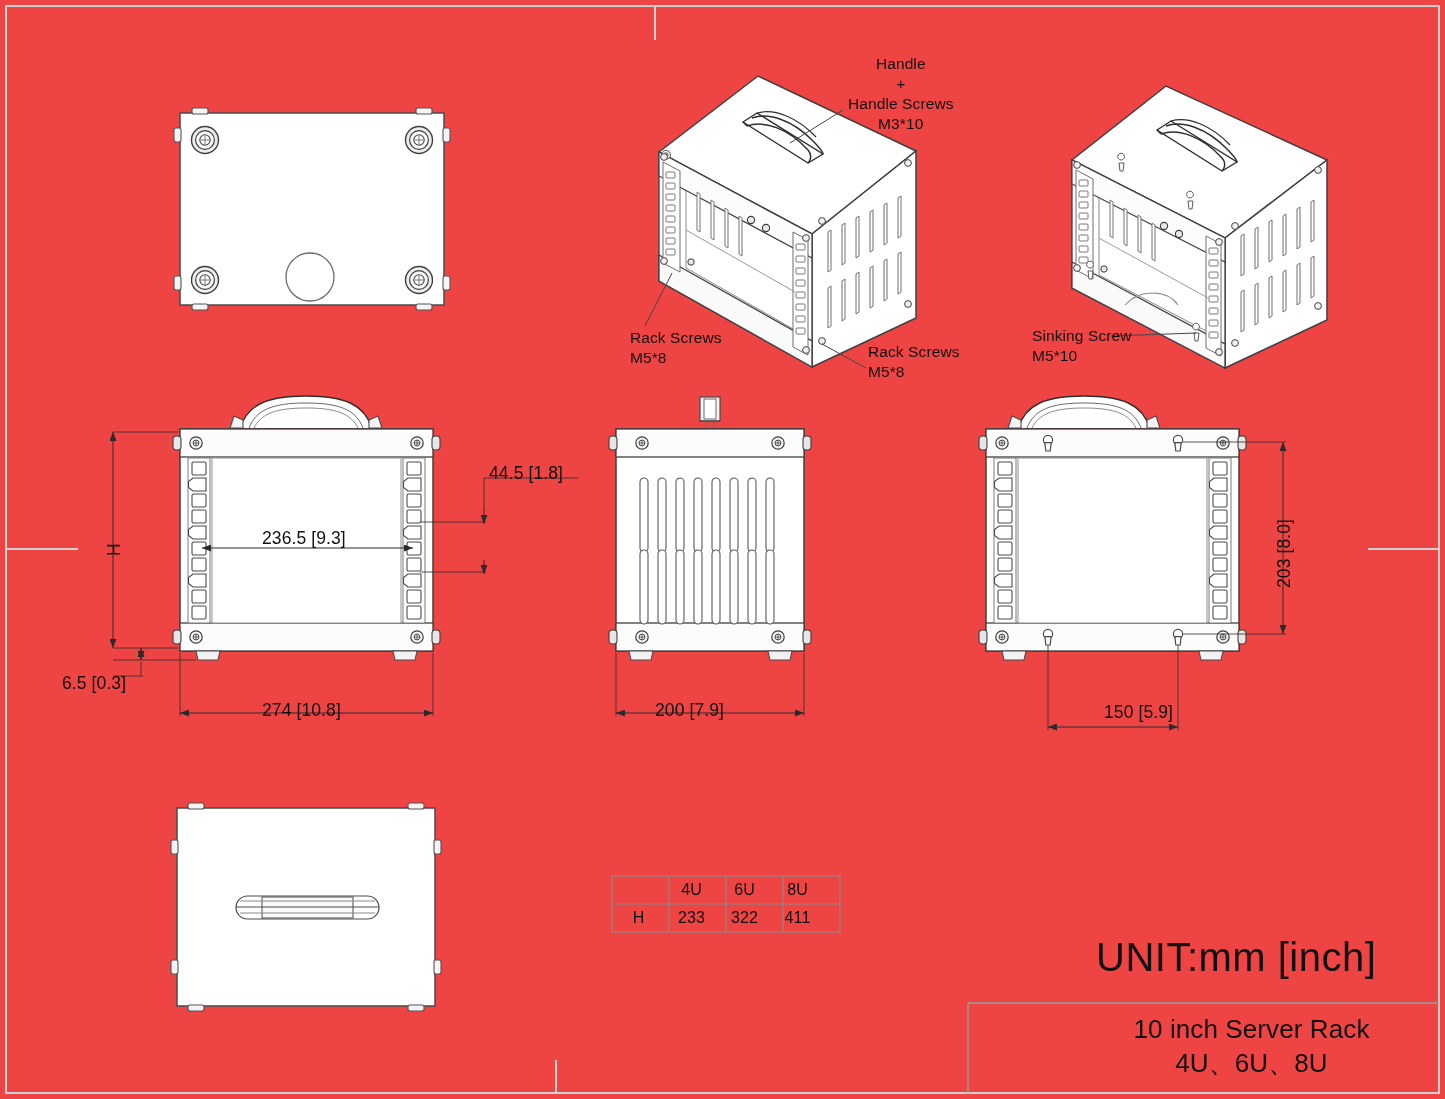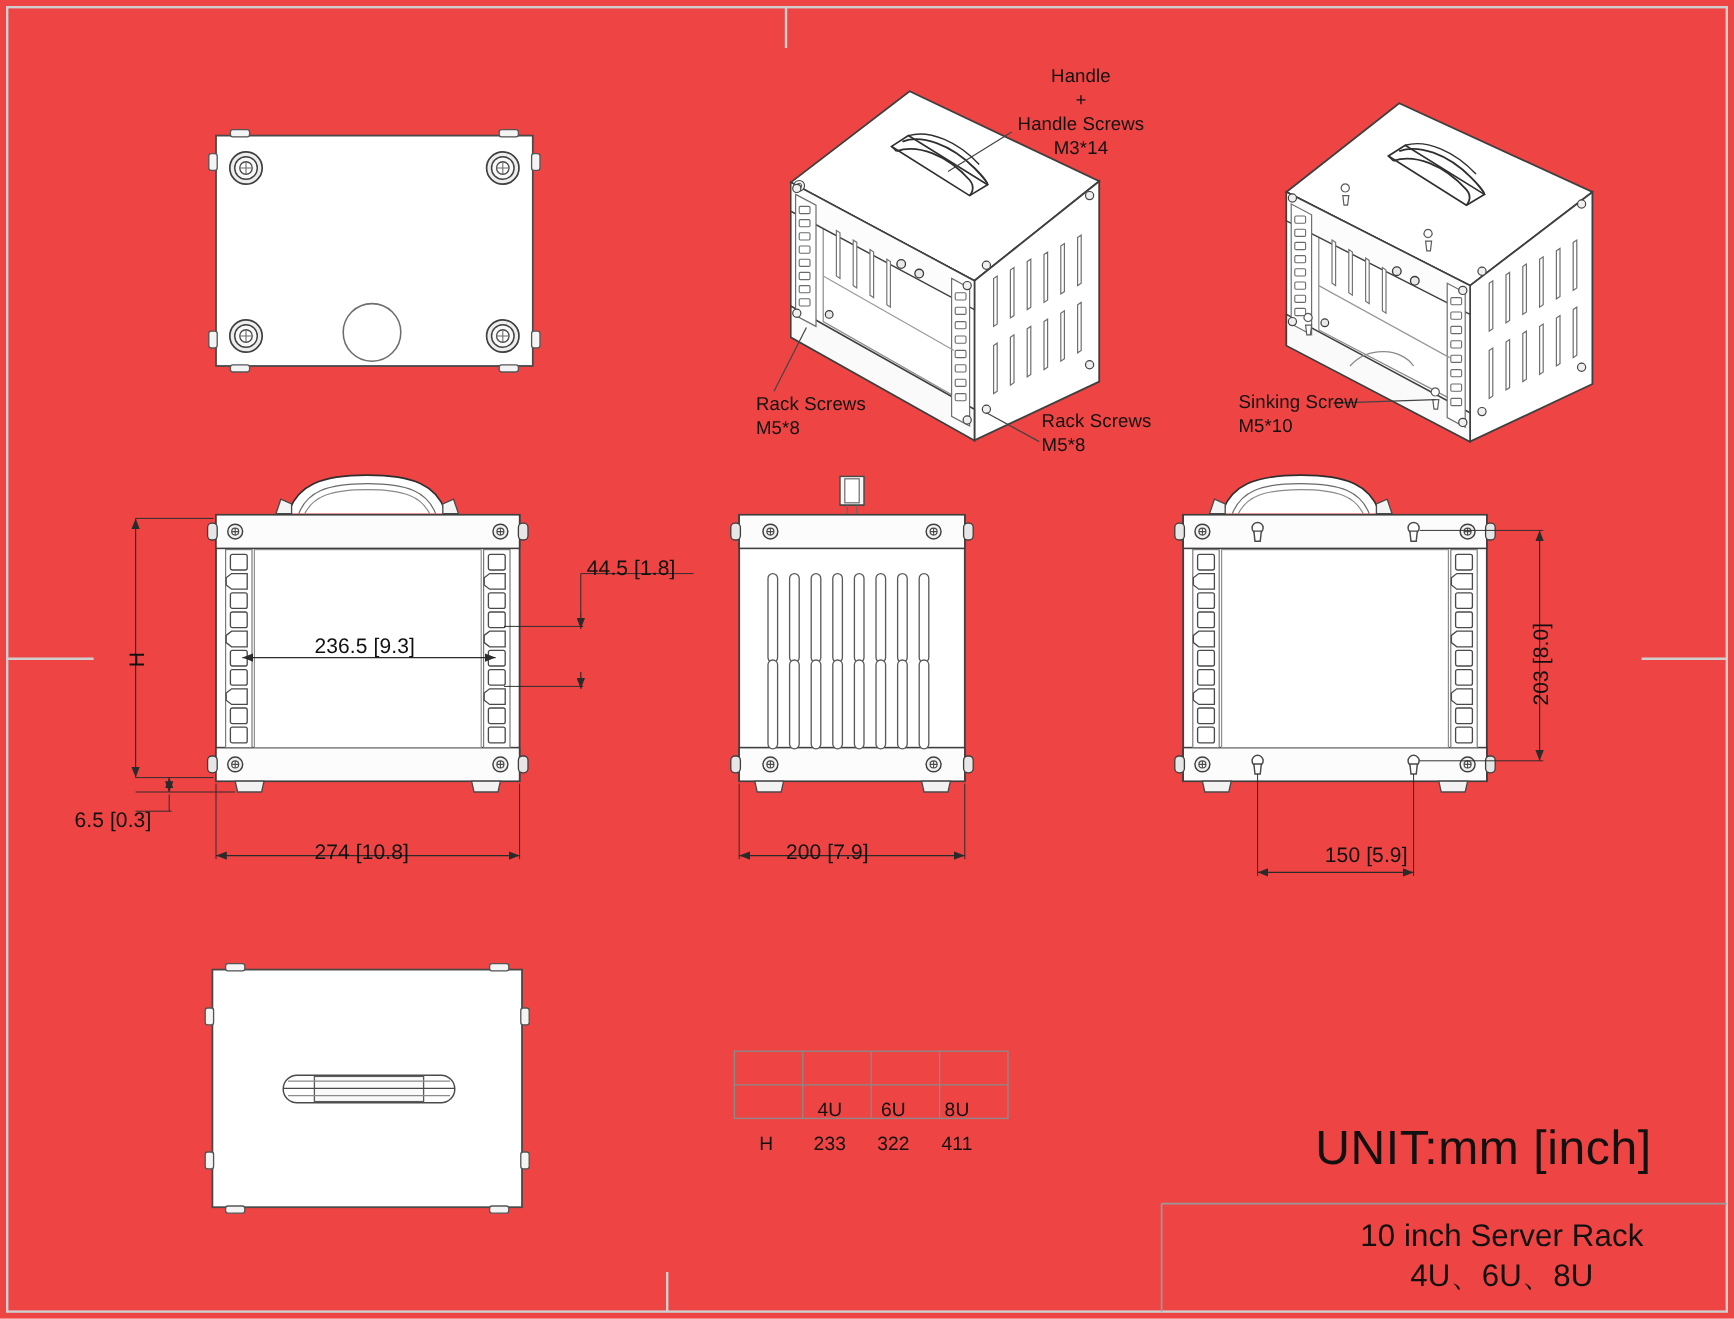--- a/index.html
+++ b/index.html
@@ -527,21 +527,21 @@
     <g stroke="#9a9a9a" stroke-width="1.4" fill="none">
       <path d="M968,1003 H1439 M968,1003 V1093"></path>
     </g>
 
   </svg>
 
   <div class="lbl note" style="left:848px;top:54px;text-align:center;">
     <div>Handle</div>
     <div>+</div>
     <div>Handle Screws</div>
-    <div>M3*14</div>
+    <div>M3*10</div>
   </div>
 
   <div class="lbl note" style="left:630px;top:328px;">
     <div>Rack Screws</div>
     <div>M5*8</div>
   </div>
 
   <div class="lbl note" style="left:868px;top:342px;">
     <div>Rack Screws</div>
     <div>M5*8</div>
@@ -561,21 +561,21 @@
   <div class="lbl dim" style="left:62px;top:673px;">6.5 [0.3]</div>
 
   <div class="lbl dim" style="left:262px;top:700px;">274 [10.8]</div>
 
   <div class="lbl dim" style="left:655px;top:700px;">200 [7.9]</div>
 
   <div class="lbl dim" style="left:1076px;top:702px;margin-left:28px;">150 [5.9]</div>
 
   <div class="lbl dim rot" style="left:1274px;top:588px;">203 [8.0]</div>
 
-  <div class="lbl tbl-txt" style="left:612px;top:912px;width:212px;height:56px;">
+  <div class="lbl tbl-txt" style="left:612px;top:876px;width:212px;height:56px;">
     <div style="display:flex;height:28px;">
       <div style="width:57px;display:flex;align-items:center;justify-content:center;"></div>
       <div style="width:57px;display:flex;align-items:center;justify-content:center;">4U</div>
       <div style="width:57px;display:flex;align-items:center;justify-content:center;">6U</div>
       <div style="width:57px;display:flex;align-items:center;justify-content:center;">8U</div>
     </div>
     <div style="display:flex;height:28px;">
       <div style="width:57px;display:flex;align-items:center;justify-content:center;">H</div>
       <div style="width:57px;display:flex;align-items:center;justify-content:center;">233</div>
       <div style="width:57px;display:flex;align-items:center;justify-content:center;">322</div>

